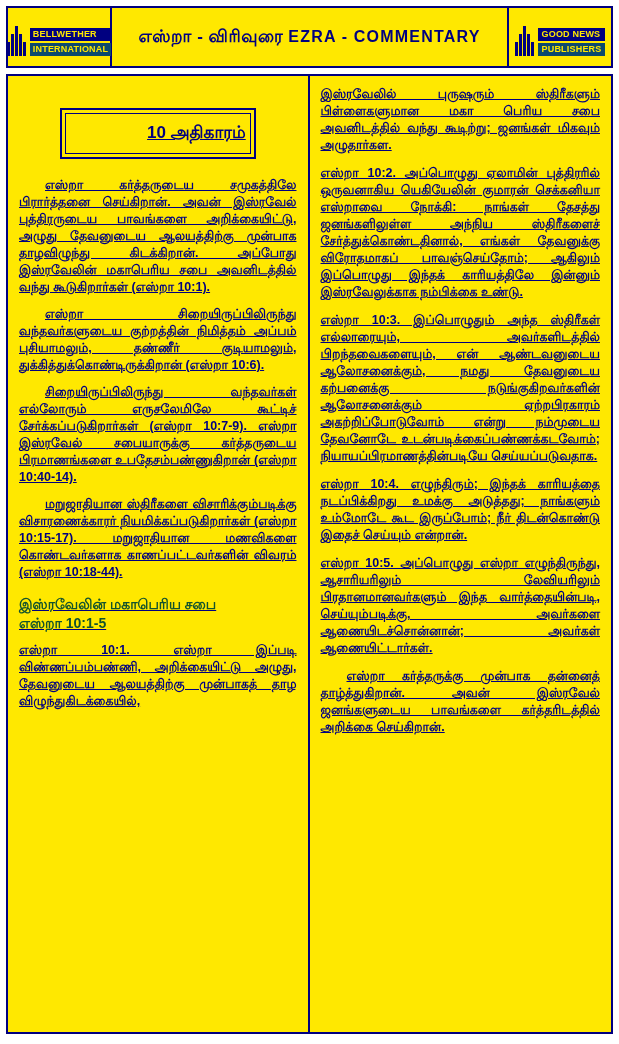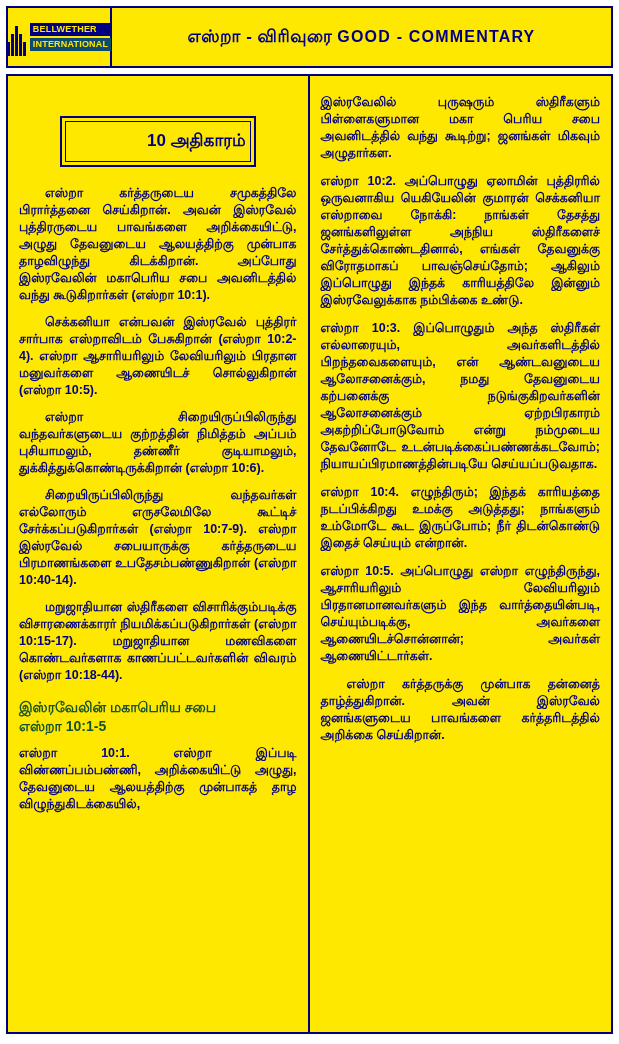--- a/index.html
+++ b/index.html
@@ -39,21 +39,21 @@
     align-items: center;
     justify-content: center;
     flex: 0 0 auto;
   }
   .logo-box.right {
     border-right: none;
     border-left: 2px solid #000080;
   }
   .logo-inner {
     display: flex;
-    align-items: center;
+    align-items: flex-end;
     gap: 3px;
     padding: 2px;
   }
   .logo-bars {
     width: 20px;
     height: 38px;
     position: relative;
     flex: 0 0 auto;
   }
   .logo-bars i {
@@ -110,22 +110,23 @@
   .body-wrap {
     margin-top: 6px;
     height: 960px;
     border: 2px solid #000080;
     background: #ffe800;
     display: flex;
     padding: 0;
   }
   .col {
     flex: 1 1 50%;
-    padding: 18px 11px 8px 11px;
+    padding: 10px 11px 8px 11px;
     overflow: hidden;
+    text-decoration: underline;
   }
   .col.left {
     border-right: 2px solid #000080;
   }
 
   
   .chapter-badge {
     margin: 22px auto 18px auto;
     width: 196px;
     border: 2px solid #000080;
@@ -190,35 +191,49 @@
         </span>
         <span class="logo-text">
           <span class="l1">BELLWETHER</span>
           <span class="l2">INTERNATIONAL</span>
         </span>
       </div>
     </div>
 
     <div class="header-titles">
       <div class="title-ta">எஸ்றா  -  விரிவுரை</div>
-      <div class="title-en">GOOD  -  COMMENTARY</div>
-    </div>
-
+      <div class="title-en">EZRA  -  COMMENTARY</div>
+    </div>
+
+    <div class="logo-box right">
+      <div class="logo-inner">
+        <span class="logo-bars">
+          <i style="left:0px;height:14px;"></i>
+          <i style="left:4px;height:22px;"></i>
+          <i style="left:8px;height:30px;"></i>
+          <i style="left:12px;height:22px;"></i>
+          <i style="left:16px;height:14px;"></i>
+        </span>
+        <span class="logo-text">
+          <span class="l1">GOOD NEWS</span>
+          <span class="l2">PUBLISHERS</span>
+        </span>
+      </div>
+    </div>
   </div>
 
   <div class="body-wrap">
 
     <div class="col left">
 
       <div class="chapter-badge">
         <div class="inner">10 அதிகாரம்</div>
       </div>
 
       <p class="para">எஸ்றா கர்த்தருடைய சமுகத்திலே பிரார்த்தனை செய்கிறான். அவன் இஸ்ரவேல் புத்திரருடைய பாவங்களை அறிக்கையிட்டு, அழுது தேவனுடைய ஆலயத்திற்கு முன்பாக தாழவிழுந்து கிடக்கிறான். அப்போது இஸ்ரவேலின் மகாபெரிய சபை அவனிடத்தில் வந்து கூடுகிறார்கள் (எஸ்றா 10:1).</p>
-      <p class="para">செக்கனியா என்பவன் இஸ்ரவேல் புத்திரர் சார்பாக எஸ்றாவிடம் பேசுகிறான் (எஸ்றா 10:2-4). எஸ்றா ஆசாரியரிலும் லேவியரிலும் பிரதான மனுவர்களை ஆணையிடச் சொல்லுகிறான் (எஸ்றா 10:5).</p>
       <p class="para">எஸ்றா சிறையிருப்பிலிருந்து வந்தவர்களுடைய குற்றத்தின் நிமித்தம் அப்பம் புசியாமலும், தண்ணீர் குடியாமலும், துக்கித்துக்கொண்டிருக்கிறான் (எஸ்றா 10:6).</p>
       <p class="para">சிறையிருப்பிலிருந்து வந்தவர்கள் எல்லோரும் எருசலேமிலே கூட்டிச் சேர்க்கப்படுகிறார்கள் (எஸ்றா 10:7-9). எஸ்றா இஸ்ரவேல் சபையாருக்கு கர்த்தருடைய பிரமாணங்களை உபதேசம்பண்ணுகிறான் (எஸ்றா 10:40-14).</p>
       <p class="para">மறுஜாதியான ஸ்திரீகளை விசாரிக்கும்படிக்கு விசாரணைக்காரர் நியமிக்கப்படுகிறார்கள் (எஸ்றா 10:15-17). மறுஜாதியான மணவிகளை கொண்டவர்களாக காணப்பட்டவர்களின் விவரம் (எஸ்றா 10:18-44).</p>
 
       <h2 class="section-head">
         <span>இஸ்ரவேலின் மகாபெரிய சபை</span>
         <span class="ref2">எஸ்றா 10:1-5</span>
       </h2>
 
       <p class="verse">எஸ்றா 10:1. எஸ்றா இப்படி விண்ணப்பம்பண்ணி, அறிக்கையிட்டு அழுது, தேவனுடைய ஆலயத்திற்கு முன்பாகத் தாழ விழுந்துகிடக்கையில்,</p>

